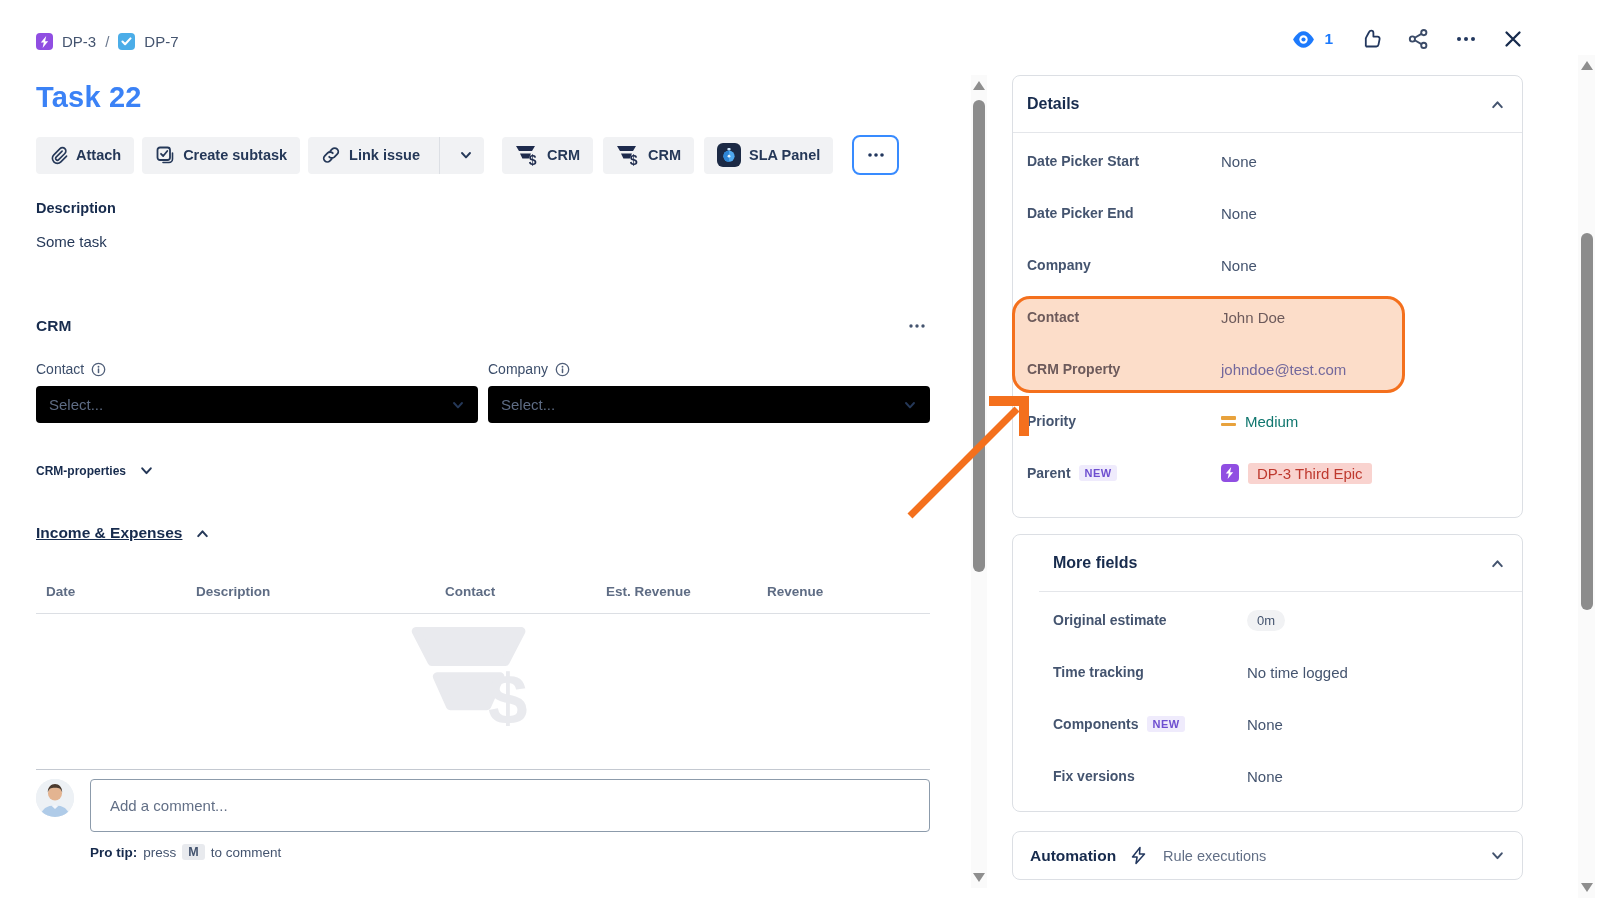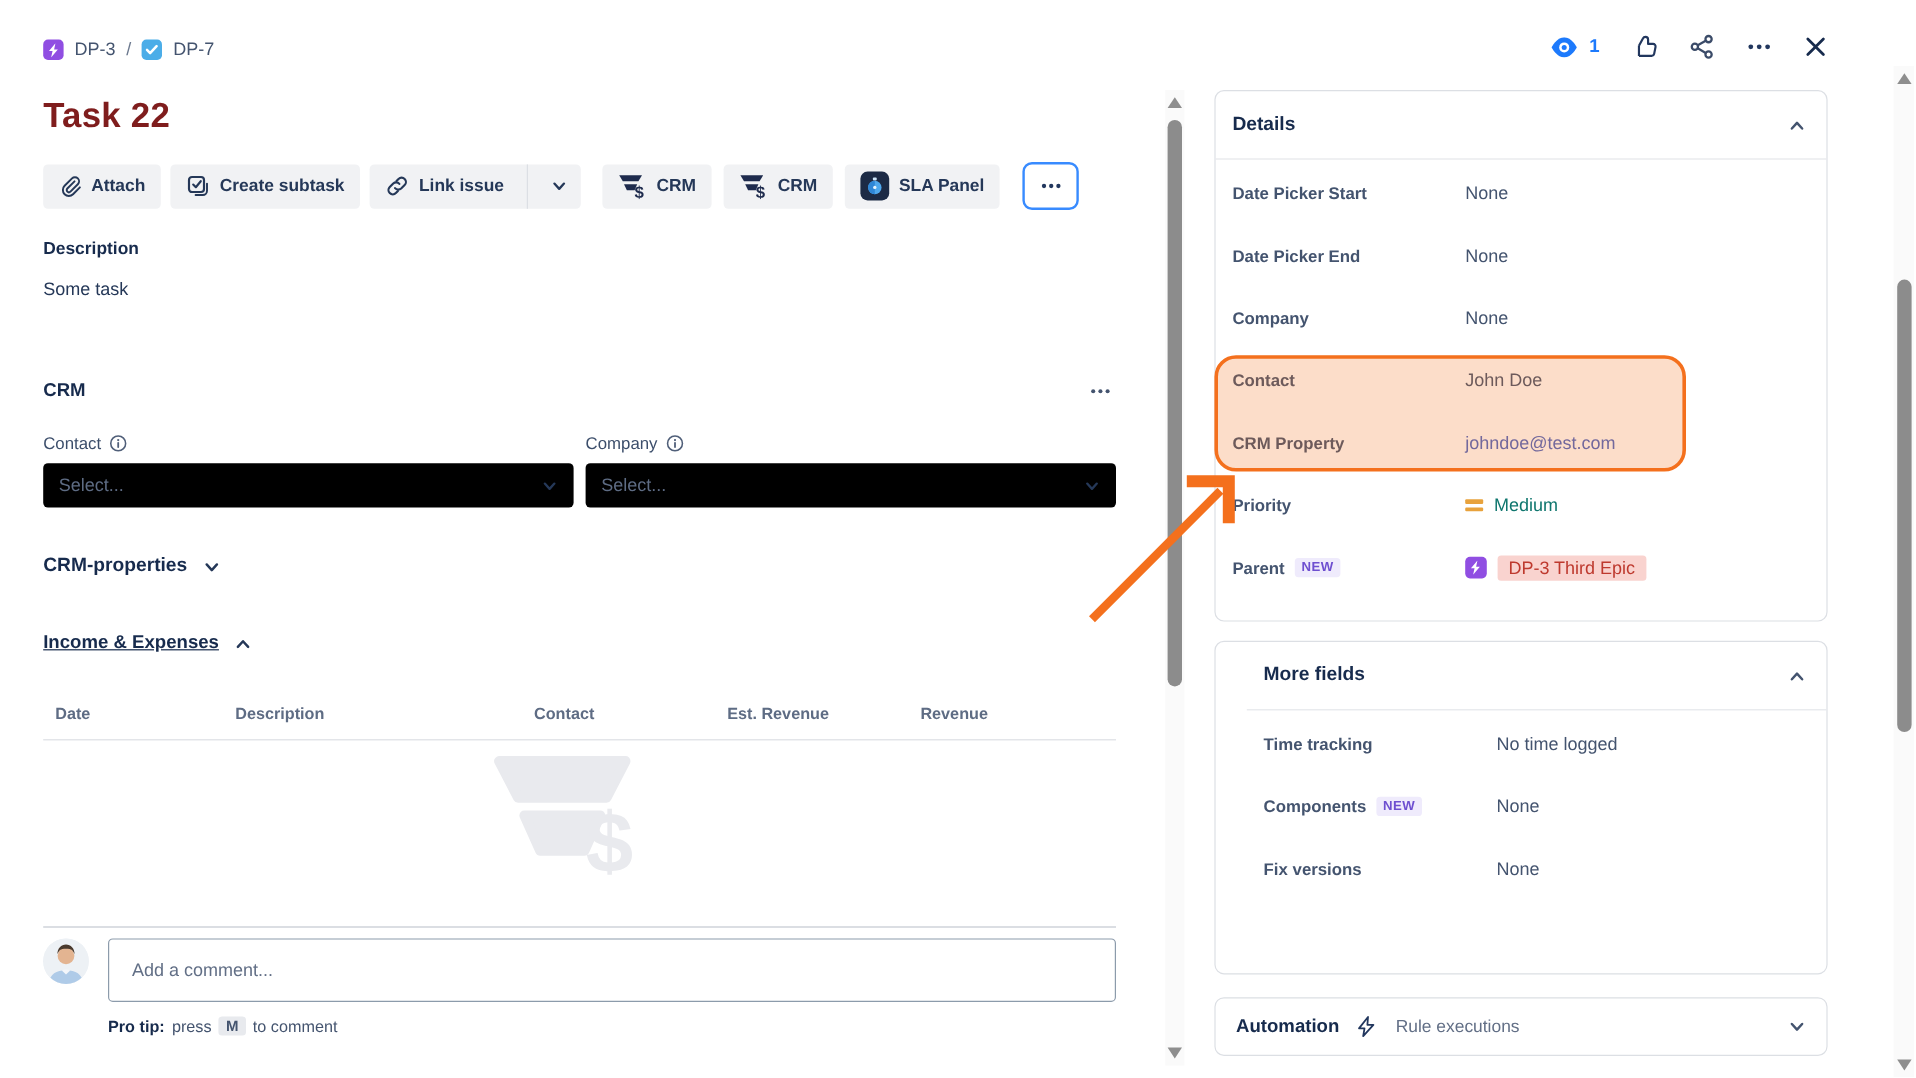--- a/index.html
+++ b/index.html
@@ -9,21 +9,21 @@
   
   .content { position:absolute; left:36px; top:0; width:894px; }
 
   .breadcrumb { margin-top:33px; display:flex; align-items:center; gap:9px; font-size:15px; color:#44546F; }
   .key-icon { width:17px; height:17px; border-radius:4px; display:inline-flex; align-items:center; justify-content:center; flex:0 0 auto; }
   .key-icon.epic { background:#904EE2; }
   .key-icon.task { background:#4BADE8; }
   .crumb-link { cursor:pointer; }
   .crumb-sep { color:#6B788E; }
 
-  .page-title { margin-top:31px; font-size:29px; font-weight:700; letter-spacing:.2px; color:#7f1d1d; }
+  .page-title { margin-top:31px; font-size:29px; font-weight:700; letter-spacing:.2px; color:#3b82f6; }
 
   .toolbar { margin-top:21px; display:flex; align-items:center; }
   .tbtn { height:37px; background:#F1F2F4; border-radius:4px; display:inline-flex; align-items:center; gap:8px;
           padding:0 13px; font-size:14.5px; font-weight:600; color:#253858; cursor:pointer; margin-right:8px; }
   .tbtn svg { flex:0 0 auto; }
   .split { padding-right:0; }
   .split .split-divider { width:1px; height:37px; background:#DCDFE4; margin-left:11px; }
   .split .split-caret { padding:0 11px; display:flex; align-items:center; }
   .tbtn.crm-btn { margin-right:10px; }
   .sla-icon { width:24px; height:24px; border-radius:6px; background:#1C2A45; display:inline-flex; align-items:center; justify-content:center; }
@@ -36,21 +36,21 @@
   .crm-head { margin-top:63px; display:flex; align-items:center; justify-content:space-between; }
   .crm-title { font-size:15.5px; font-weight:700; }
   .icon-btn { cursor:pointer; display:inline-flex; align-items:center; justify-content:center; padding:4px; }
 
   .fields { margin-top:22px; display:grid; grid-template-columns:1fr 1fr; column-gap:10px; }
   .field-label { display:flex; align-items:center; gap:7px; font-size:14px; color:#3C4E6B; margin-bottom:9px; }
   .select { height:37px; background:#000000; border-radius:4px; display:flex; align-items:center; justify-content:space-between;
             padding:0 13px; font-size:15px; color:#5E6C84; cursor:pointer; }
 
   .collapser { margin-top:40px; display:flex; align-items:center; gap:13px; cursor:pointer; }
-  .collapser .ctitle { font-size:16px; font-weight:700; }
+  .collapser .ctitle { font-size:12px; font-weight:700; }
   .collapser.inc { margin-top:46px; }
   .collapser.inc .ctitle { font-size:15.5px; text-decoration:underline; }
 
   .grid-head { margin-top:42px; display:flex; font-size:13.5px; font-weight:600; color:#5E6C84;
                padding-bottom:14px; border-bottom:1px solid #DCDFE4; }
   .gh-date { width:160px; padding-left:10px; }
   .gh-desc { width:249px; }
   .gh-status { width:161px; }
   .gh-est { width:161px; }
   .gh-rev { flex:1; }
@@ -403,20 +403,26 @@
 
   <div class="card" style="top:534px; height:278px;padding-left:26px;">
     <div class="card-head">
       <span class="card-title">More fields</span>
       <svg width="15" height="15" viewBox="0 0 14 14" fill="none" stroke="#44546F" stroke-width="1.9" stroke-linecap="round" stroke-linejoin="round">
           <path d="M3 9.4L7 5l4 4.4"></path>
         </svg>
     </div>
     <div class="rows">
       <div class="drow">
+        <span class="dlabel">Original estimate</span>
+        <span class="dvalue">
+          <span class="chip-0m">0m</span>
+        </span>
+      </div>
+      <div class="drow">
         <span class="dlabel">Time tracking</span>
         <span class="dvalue">No time logged</span>
       </div>
       <div class="drow">
         <span class="dlabel">
           <span>Components</span>
           <span class="badge-new">NEW</span>
         </span>
         <span class="dvalue">None</span>
       </div>

